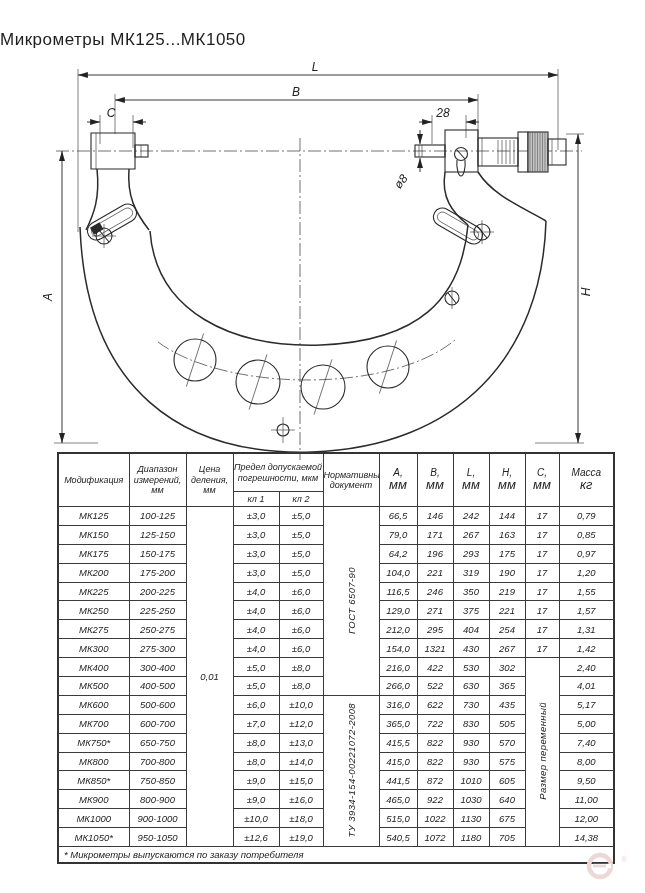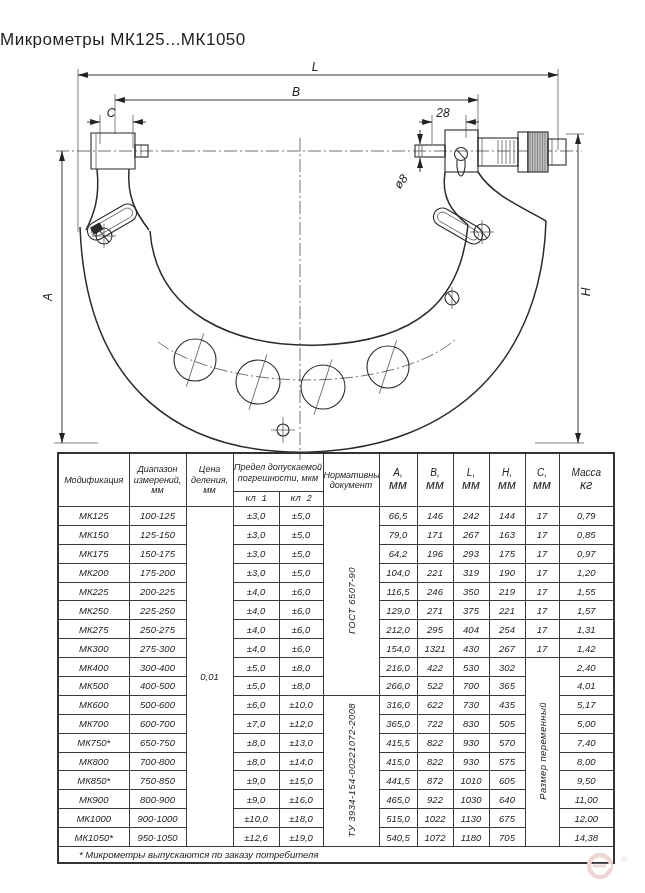--- a/index.html
+++ b/index.html
@@ -16,26 +16,26 @@
   .dim{fill:none;stroke:#222;stroke-width:.9;}
   .cl{fill:none;stroke:#333;stroke-width:.7;stroke-dasharray:13 3 2 3;}
   .dtxt{font:italic 12px "Liberation Sans",sans-serif;fill:#222;}
   
   #spec{position:absolute;left:57px;top:452px;border-collapse:collapse;table-layout:fixed;
         width:556px;border:2px solid #333;}
   #spec th,#spec td{border:1px solid #3a3a3a;padding:0;text-align:center;vertical-align:middle;
         font:italic 9.5px "Liberation Sans",sans-serif;color:#222;overflow:hidden;}
   #spec thead th{font-size:9px;font-weight:normal;line-height:1.15;}
   #spec thead tr:first-child th{height:37px;}
-  #spec thead tr:last-child th{height:14px;font-family:Liberation Mono, monospace;}
+  #spec thead tr:last-child th{height:14px;}
   #spec tbody td{height:17.9px;}
   .hletter{font-size:10px;} .hunit{font-size:13px;}
   .vtext{writing-mode:vertical-rl;transform:rotate(180deg);white-space:nowrap;
          display:inline-block;letter-spacing:.4px;font:italic 9.5px "Liberation Sans",sans-serif;}
-  #spec tfoot td{text-align:left;padding:1px 20px;height:13px;font-size:9.5px;}
+  #spec tfoot td{text-align:left;padding:1px 5px;height:13px;font-size:9.5px;}
   
   #logo{position:absolute;right:18px;bottom:12px;display:flex;align-items:center;gap:6px;
         color:#eBD5d5;}
   #logo .etext{font:bold 26px "DejaVu Sans",sans-serif;letter-spacing:2px;color:#edd7d7;}
   #logo sup{font-size:8px;color:#edd7d7;align-self:flex-start;margin-top:4px;}
 </style>
 </head>
 <body>
 
 <div id="page">
@@ -357,21 +357,21 @@
           <td rowspan="10"><span class="vtext">Размер переменный</span></td>
           <td>2,40</td>
         </tr>
         <tr>
           <td>МК500</td>
           <td>400-500</td>
           <td>±5,0</td>
           <td>±8,0</td>
           <td>266,0</td>
           <td>522</td>
-          <td>700</td>
+          <td>630</td>
           <td>365</td>
           <td>4,01</td>
         </tr>
         <tr>
           <td>МК600</td>
           <td>500-600</td>
           <td>±6,0</td>
           <td>±10,0</td>
           <td rowspan="8"><span class="vtext">ТУ 3934-154-00221072-2008</span></td>
           <td>316,0</td>

